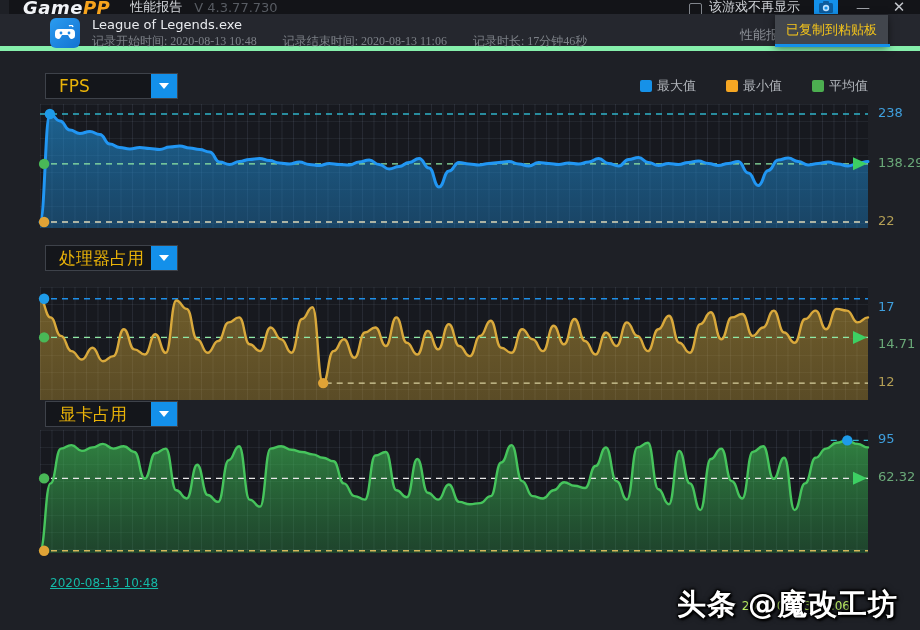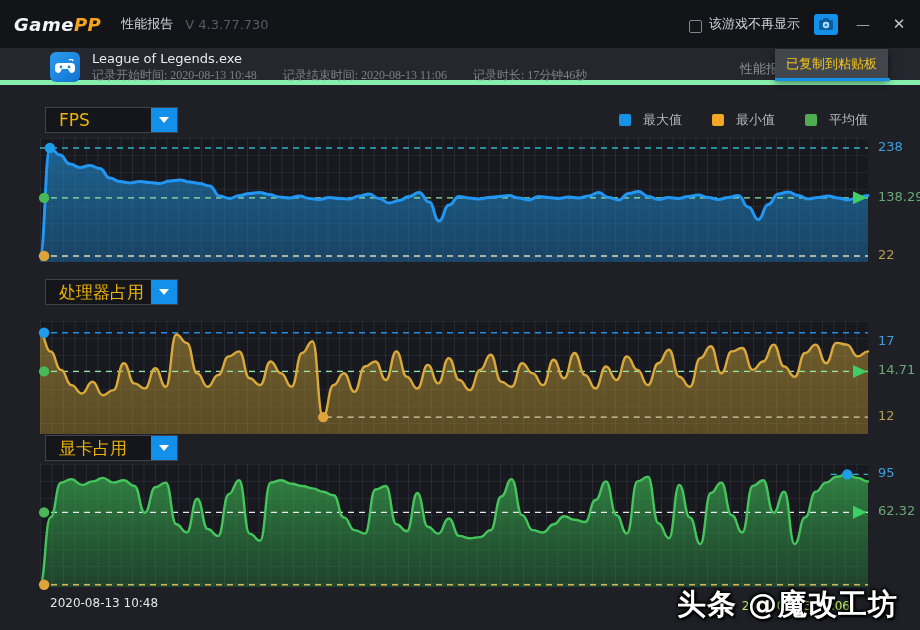--- a/index.html
+++ b/index.html
@@ -1,21 +1,21 @@
 <!DOCTYPE html>
 <html><head>
 <meta charset="utf-8">
 <style>
   * { margin:0; padding:0; box-sizing:border-box; }
   html,body { background:#0b0c0e; }
   body { font-family:"DejaVu Sans","Liberation Sans",sans-serif; }
   .window { position:relative; width:920px; height:630px; background:#1e2026; overflow:hidden; }
 
   
-  .titlebar { height:48px; background:#131418; display:flex; align-items:center; padding:0 10px 0 14px; }
+  .titlebar { height:14px; background:#131418; display:flex; align-items:center; padding:0 10px 0 14px;margin-left:9px; }
   .logo { font-style:italic; font-weight:900; font-size:18px; letter-spacing:.5px; }
   .logo .g { color:#f1f3f6; }
   .logo .p { color:#f7a41d; }
   .tb-title { color:#d2d5da; font-size:13px; margin-left:20px; }
   .tb-version { color:#585c63; font-size:13px; margin-left:12px; }
   .tb-right { margin-left:auto; display:flex; align-items:center; gap:14px; }
   .checkbox-wrap { display:flex; align-items:flex-end; gap:7px; cursor:default; }
   .checkbox { width:13px; height:13px; border:1px solid #81858c; background:transparent; border-radius:2px; }
   .checkbox-label { color:#cdd0d5; font-size:13px; }
   .camera-btn { width:24px; height:21px; background:#1390ea; border-radius:3px; display:flex; align-items:center; justify-content:center; }
@@ -34,35 +34,35 @@
   
   .chart-header { display:flex; align-items:center; margin-left:45px; margin-right:52px; height:27px; }
   .h1 { margin-top:21px; margin-bottom:5px; }
   .h2 { margin-top:16px; margin-bottom:16px; }
   .h3 { margin-bottom:3px; }
   .dropdown { display:flex; height:26px; border:1px solid #3e424a; background:#14161b; width:133px; cursor:pointer; }
   .dropdown-label { flex:1; color:#eab308; font-size:17px; line-height:24px; padding-left:13px; }
   .dropdown-arrow { width:26px; background:#1390ea; display:flex; align-items:center; justify-content:center; }
   .dropdown-arrow svg { display:block; }
   .legend { margin-left:auto; display:flex; align-items:center; gap:30px; }
-  .legend-item { display:flex; align-items:center; gap:12px; }
+  .legend-item { display:flex; align-items:center; gap:5px; }
   .legend-swatch { width:12px; height:12px; border-radius:2px; }
   .legend-label { color:#b3b7bd; font-size:13px; }
 
   .chart-row { position:relative; margin-left:40px; }
   .plot { position:relative; width:828px; background-color:#17191f;
     background-image:
       linear-gradient(to right, rgba(145,160,185,.13) 1px, transparent 1px),
       linear-gradient(to bottom, rgba(145,160,185,.09) 1px, transparent 1px);
     background-size:11.5px 100%, 100% 17px; }
   .plot svg { position:absolute; left:0; top:0; overflow:visible; }
   .ylab { position:absolute; left:838px; font-size:13px; white-space:nowrap; }
 
   
-  .footer-time { position:absolute; left:50px; top:596px; color:#e5e5e5; font-size:12px; }
+  .footer-time { position:absolute; left:50px; top:576px; color:#14b8a6; font-size:12px;text-decoration:underline; }
   .footer-time-end { position:absolute; right:70px; top:599px; color:#bef264; font-size:12px; }
   .watermark { position:absolute; right:22px; bottom:5px; color:#ffffff; font-size:29px; font-weight:900; letter-spacing:1px; white-space:nowrap;
     text-shadow:2px 2px 2px #000, -1px -1px 2px #000, 1px -1px 2px #000, -1px 1px 2px #000, 0 0 6px rgba(0,0,0,.8); }
 </style>
 </head>
 <body>
 
 <div class="window">
 
   <div class="titlebar">
@@ -182,21 +182,21 @@
           <line x1="0.0" y1="11.8" x2="828" y2="11.8" stroke="#1e8fe8" stroke-width="1.4" stroke-dasharray="6 5"></line>
           <line x1="0.0" y1="50.4" x2="828" y2="50.4" stroke="#8fe8a5" stroke-width="1.4" stroke-dasharray="6 5"></line>
           <path d="M 0.0,11.8 C 5.2,11.8 5.2,30.4 10.5,30.4 C 15.7,30.4 15.7,48.9 21.0,48.9 C 26.2,48.9 26.2,64.1 31.4,64.1 C 36.7,64.1 36.7,72.5 41.9,72.5 C 47.2,72.5 47.2,60.7 52.4,60.7 C 57.6,60.7 57.6,74.2 62.9,74.2 C 68.1,74.2 68.1,69.1 73.4,69.1 C 78.6,69.1 78.6,42.2 83.8,42.2 C 89.1,42.2 89.1,62.4 94.3,62.4 C 99.6,62.4 99.6,67.5 104.8,67.5 C 110.1,67.5 110.1,47.2 115.3,47.2 C 120.5,47.2 120.5,65.8 125.8,65.8 C 131.0,65.8 131.0,13.5 136.3,13.5 C 141.5,13.5 141.5,21.9 146.7,21.9 C 152.0,21.9 152.0,52.3 157.2,52.3 C 162.5,52.3 162.5,65.8 167.7,65.8 C 172.9,65.8 172.9,54.0 178.2,54.0 C 183.4,54.0 183.4,35.4 188.7,35.4 C 193.9,35.4 193.9,30.4 199.1,30.4 C 204.4,30.4 204.4,57.3 209.6,57.3 C 214.9,57.3 214.9,64.1 220.1,64.1 C 225.3,64.1 225.3,40.5 230.6,40.5 C 235.8,40.5 235.8,52.3 241.1,52.3 C 246.3,52.3 246.3,65.8 251.5,65.8 C 256.8,65.8 256.8,32.0 262.0,32.0 C 267.3,32.0 267.3,20.2 272.5,20.2 C 277.7,20.2 277.7,96.1 283.0,96.1 C 288.2,96.1 288.2,64.1 293.5,64.1 C 298.7,64.1 298.7,52.3 303.9,52.3 C 309.2,52.3 309.2,70.8 314.4,70.8 C 319.7,70.8 319.7,45.5 324.9,45.5 C 330.2,45.5 330.2,40.5 335.4,40.5 C 340.6,40.5 340.6,59.0 345.9,59.0 C 351.1,59.0 351.1,30.4 356.4,30.4 C 361.6,30.4 361.6,55.7 366.8,55.7 C 372.1,55.7 372.1,67.5 377.3,67.5 C 382.6,67.5 382.6,43.9 387.8,43.9 C 393.0,43.9 393.0,62.4 398.3,62.4 C 403.5,62.4 403.5,37.1 408.8,37.1 C 414.0,37.1 414.0,59.0 419.2,59.0 C 424.5,59.0 424.5,69.1 429.7,69.1 C 435.0,69.1 435.0,48.9 440.2,48.9 C 445.4,48.9 445.4,33.7 450.7,33.7 C 455.9,33.7 455.9,60.7 461.2,60.7 C 466.4,60.7 466.4,65.8 471.6,65.8 C 476.9,65.8 476.9,42.2 482.1,42.2 C 487.4,42.2 487.4,52.3 492.6,52.3 C 497.8,52.3 497.8,64.1 503.1,64.1 C 508.3,64.1 508.3,38.8 513.6,38.8 C 518.8,38.8 518.8,57.3 524.1,57.3 C 529.3,57.3 529.3,32.0 534.5,32.0 C 539.8,32.0 539.8,54.0 545.0,54.0 C 550.3,54.0 550.3,67.5 555.5,67.5 C 560.7,67.5 560.7,45.5 566.0,45.5 C 571.2,45.5 571.2,59.0 576.5,59.0 C 581.7,59.0 581.7,35.4 586.9,35.4 C 592.2,35.4 592.2,48.9 597.4,48.9 C 602.7,48.9 602.7,64.1 607.9,64.1 C 613.1,64.1 613.1,42.2 618.4,42.2 C 623.6,42.2 623.6,28.7 628.9,28.7 C 634.1,28.7 634.1,55.7 639.3,55.7 C 644.6,55.7 644.6,65.8 649.8,65.8 C 655.1,65.8 655.1,37.1 660.3,37.1 C 665.5,37.1 665.5,25.3 670.8,25.3 C 676.0,25.3 676.0,52.3 681.3,52.3 C 686.5,52.3 686.5,30.4 691.7,30.4 C 697.0,30.4 697.0,27.0 702.2,27.0 C 707.5,27.0 707.5,48.9 712.7,48.9 C 717.9,48.9 717.9,40.5 723.2,40.5 C 728.4,40.5 728.4,23.6 733.7,23.6 C 738.9,23.6 738.9,45.5 744.2,45.5 C 749.4,45.5 749.4,55.7 754.6,55.7 C 759.9,55.7 759.9,32.0 765.1,32.0 C 770.4,32.0 770.4,23.6 775.6,23.6 C 780.8,23.6 780.8,42.2 786.1,42.2 C 791.3,42.2 791.3,21.9 796.6,21.9 C 801.8,21.9 801.8,23.6 807.0,23.6 C 812.3,23.6 812.3,35.4 817.5,35.4 C 822.8,35.4 822.8,30.4 828.0,30.4" fill="none" stroke="#d9a93c" stroke-width="2.4" stroke-linejoin="round" stroke-linecap="round"></path>
           <polygon points="813,43.9283582089552 827,50.4283582089552 813,56.9283582089552" fill="#3dcf63"></polygon>
           <circle cx="4.1" cy="11.8" r="5.2" fill="#1e9be9"></circle>
           <circle cx="4.1" cy="50.4" r="5.2" fill="#49b857"></circle>
           <circle cx="283.2" cy="96.1" r="5.2" fill="#e0a336"></circle>
         </svg>
       </div>
     <span class="ylab" id="ylab-1-max" style="top: 12px; color: rgb(63, 159, 221);">17</span>
-    <span class="ylab" id="ylab-1-avg" style="top: 41px; color: rgb(106, 168, 120);">14.71</span>
+    <span class="ylab" id="ylab-1-avg" style="top: 49px; color: rgb(106, 168, 120);">14.71</span>
     <span class="ylab" id="ylab-1-min" style="top: 87px; color: rgb(180, 159, 85);">12</span>
   </div>
 
   <div class="chart-header h3">
     <div class="dropdown">
       <span class="dropdown-label">显卡占用</span>
       <span class="dropdown-arrow">
         <svg width="10" height="6" viewBox="0 0 10 6">
             <path d="M0 0 L5 6 L10 0 Z" fill="#ffffff"></path>
           </svg>

